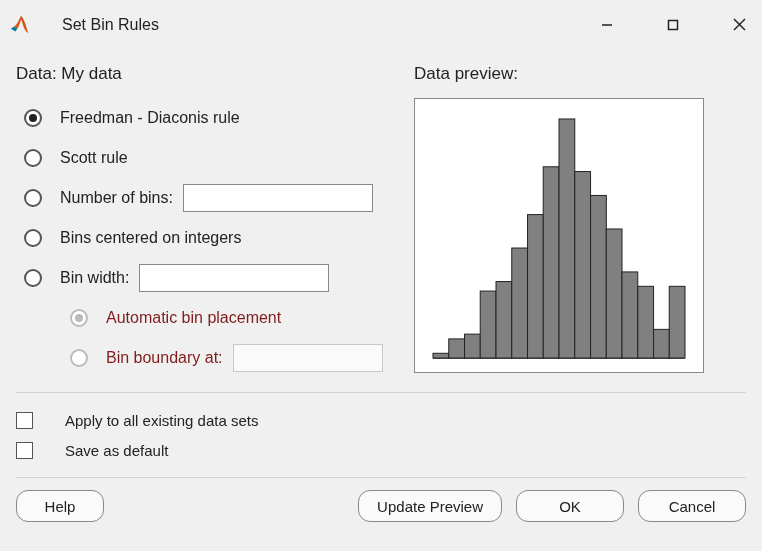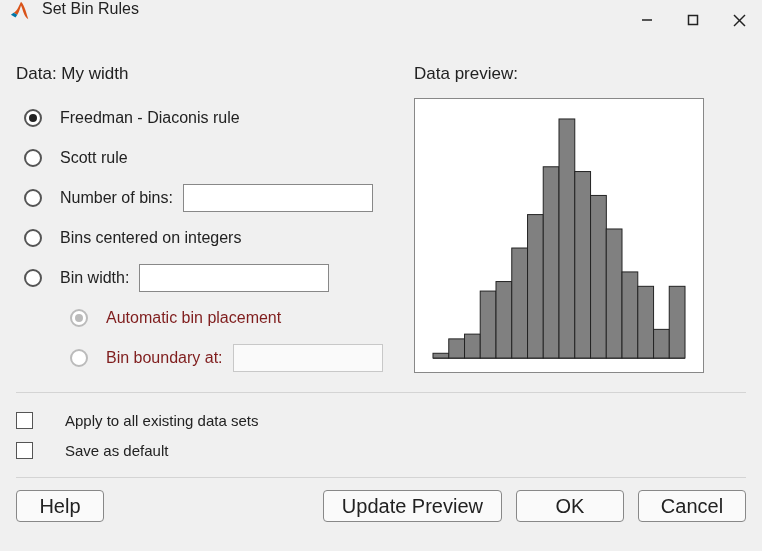--- a/index.html
+++ b/index.html
@@ -7,23 +7,24 @@
   body {
     width:762px; height:551px;
     font-family: "Segoe UI", Arial, sans-serif;
     font-size:15px;
     background:#f0f0f0;
     color:#222;
     overflow:hidden;
   }
   .titlebar {
     height:40px;
-    display:flex; 
-    padding:0 0 0 10px;
+    display:flex; align-items:center;
+    padding:9px 0 0 10px;
     background:#f0f0f0;
+    gap:20px;
   }
   .titlebar .logo { width:22px; height:22px; margin-right:10px; }
   .titlebar .title { flex:1; font-size:16px; }
   .titlebar .winbtn { width:46px; height:40px; display:flex; align-items:center; justify-content:center; }
   .titlebar .winbtn svg { display:block; }
   .content { padding:14px 16px 0 16px; }
   .columns { display:flex; gap:24px; }
   .left { flex:1; }
   .right { width:332px; }
   .section-label { font-size:17px; margin:10px 0 14px 0; }
@@ -51,23 +52,23 @@
   .preview-inner { position:relative; width:100%; height:100%; }
   .axis-line { stroke:#222; stroke-width:1.5; }
   .bar { fill:#808080; stroke:#222; stroke-width:1; }
   .checks { margin-top:14px; border-top:1px solid #d4d4d4; border-bottom:1px solid #d4d4d4; padding:12px 0; }
   .check-row { display:flex; align-items:center; height:30px;gap:24px; }
   .checkbox { width:17px; height:17px; border:1px solid #555; background:#fff; margin-right:8px; }
   .footer { display:flex; align-items:center; padding:12px 16px 14px 16px; gap:14px; }
   .spacer { flex:1; }
   .btn {
     min-width:88px; height:32px; padding:0 18px;
-    border:1px solid #888; border-radius:4px; background:#fafafa;
+    border:1px solid #888; border-radius:12px; background:#fafafa;
     display:flex; align-items:center; justify-content:center;
-    font-size:20px; color:#222;
+    font-size:15px; color:#222;
   }
 </style>
 </head>
 <body>
 
 <div class="titlebar">
   <span class="logo">
     <svg viewBox="0 0 24 24" width="22" height="22">
       <path d="M12 2 C10 6 8 12 4 14 L8 16 C10 13 11 9 12 6 C14 10 15 18 20 21 C18 15 16 6 12 2 Z" fill="#d95319"></path>
       <path d="M4 14 L1 16 L6 19 L8 16 Z" fill="#0076a8"></path>
@@ -88,21 +89,21 @@
     <svg width="13" height="13">
         <line x1="1" y1="1" x2="12" y2="12" stroke="#222" stroke-width="1.5"></line>
         <line x1="12" y1="1" x2="1" y2="12" stroke="#222" stroke-width="1.5"></line>
       </svg>
   </div>
 </div>
 
 <div class="content">
   <div class="columns">
     <div class="left">
-      <div class="section-label">Data: My width</div>
+      <div class="section-label">Data: My data</div>
 
       <div class="radio-row">
         <span class="radio selected"></span>
         <span class="radio-label">Freedman - Diaconis rule</span>
       </div>
 
       <div class="radio-row">
         <span class="radio"></span>
         <span class="radio-label">Scott rule</span>
       </div>

